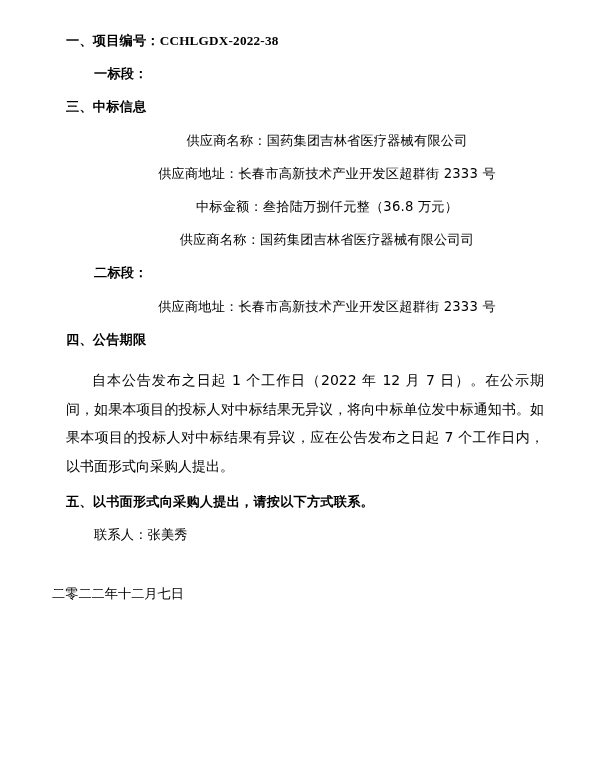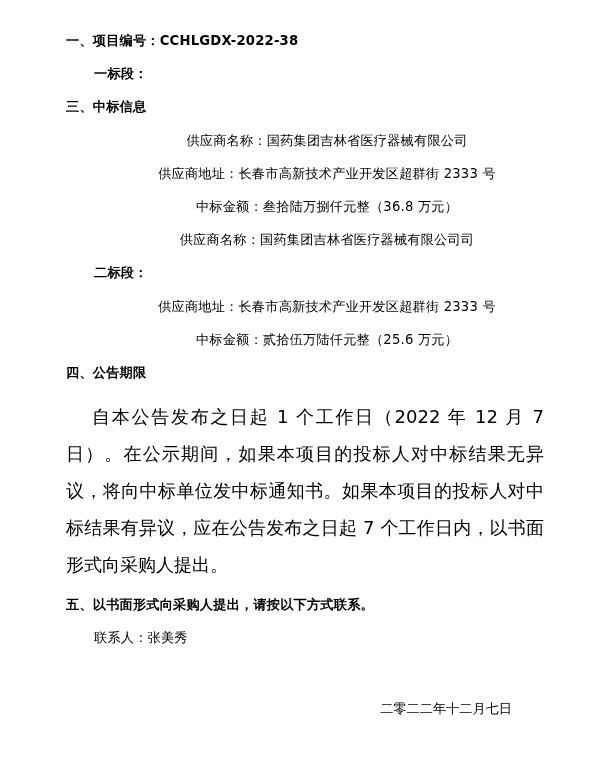--- a/index.html
+++ b/index.html
@@ -27,56 +27,56 @@
     letter-spacing: 0.2px;
     white-space: nowrap;
   }
   .bold {
     font-weight: bold;
   }
   
   .heading {
     margin: 12px 0 20px 0;
     padding-left: 14px;
+    font-family: Liberation Serif, serif;
   }
   .heading-first {
     margin-top: 6px;
   }
   
   .sub {
     margin: 0 0 20px 0;
     padding-left: 42px;
     text-align: center;
   }
   .sub-head {
     margin: 0 0 20px 0;
     padding-left: 42px;
     font-weight: bold;
   }
   
   .para {
     margin: 0 16px 0 0;
     padding-left: 14px;
-    font-size: 18px;
+    font-size: 14px;
     line-height: 2.05;
     text-align: justify;
     text-justify: inter-ideograph;
     text-indent: 26px;
   }
   .gap-after-para {
     margin-bottom: 14px;
   }
   .contact {
     margin: 12px 0 20px 0;
     padding-left: 42px;
   }
   .signature {
-    margin-top: 56px;
+    margin-top: 44px;
     padding-right: 48px;
-    text-align: right;
     font-size: 13.2px;
   }
 </style>
 </head>
 <body>
 
 <div class="page">
 
   <div class="line heading bold heading-first">一、项目编号：CCHLGDX-2022-38</div>
 
@@ -84,21 +84,20 @@
   <div class="line sub-head">一标段：</div>
 
   <div class="line heading bold">三、中标信息</div>
   <div class="line sub">供应商名称：国药集团吉林省医疗器械有限公司</div>
   <div class="line sub">供应商地址：长春市高新技术产业开发区超群街 2333 号</div>
   <div class="line sub">中标金额：叁拾陆万捌仟元整（36.8 万元）</div>
 
   <div class="line sub">供应商名称：国药集团吉林省医疗器械有限公司司</div>
   <div class="line sub-head">二标段：</div>
   <div class="line sub">供应商地址：长春市高新技术产业开发区超群街 2333 号</div>
-  <div class="line sub">中标金额：贰拾伍万陆仟元整（25.6 万元）</div>
 
   <div class="line heading bold">四、公告期限</div>
   <div class="para gap-after-para">自本公告发布之日起 1 个工作日（2022 年 12 月 7 日）。在公示期间，如果本项目的投标人对中标结果无异议，将向中标单位发中标通知书。如果本项目的投标人对中标结果有异议，应在公告发布之日起 7 个工作日内，以书面形式向采购人提出。</div>
 
   <div class="line heading bold">五、以书面形式向采购人提出，请按以下方式联系。</div>
   <div class="line contact">联系人：张美秀</div>
 
   <div class="signature">二零二二年十二月七日</div>
 
 </div>

